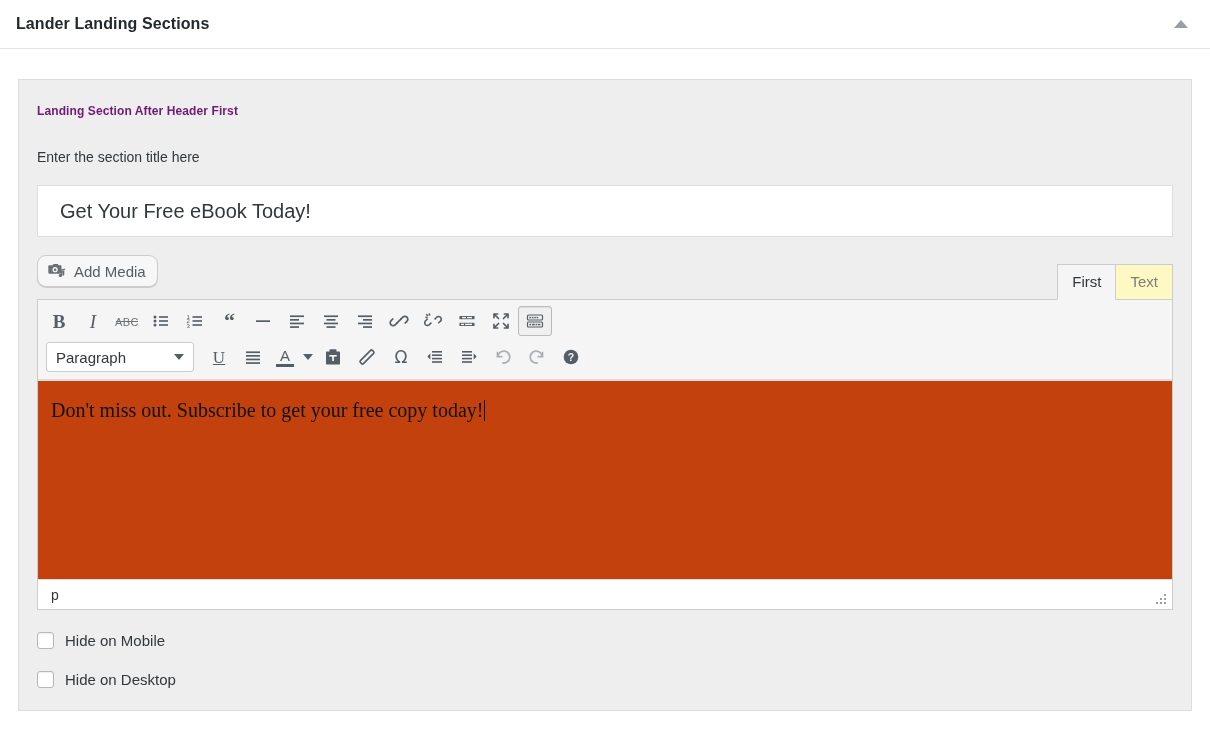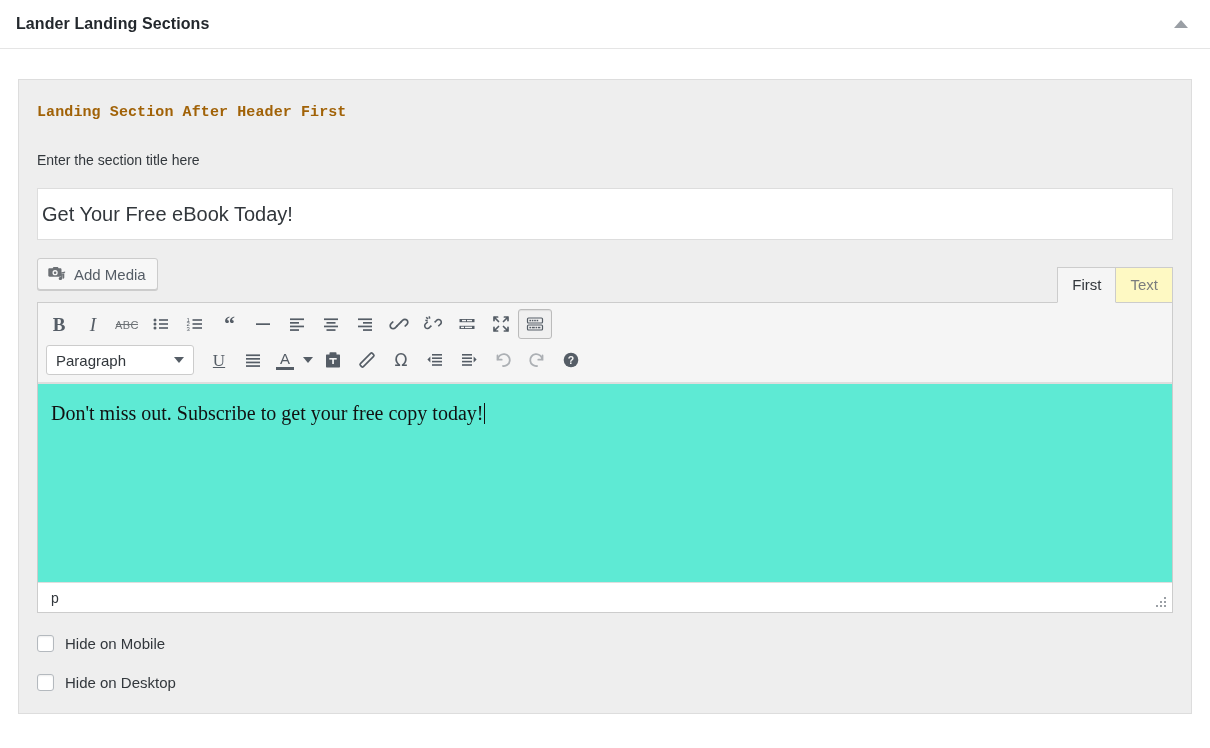--- a/index.html
+++ b/index.html
@@ -50,41 +50,40 @@
 
   
   .panel-outer { padding: 30px 18px 0 18px; }
   .panel {
     background: #eeeeee;
     border: 1px solid #dddddd;
     padding: 24px 18px 22px 18px;
   }
 
   .section-heading {
-    font-size: 15px;
+    font-size: 12px;
     font-weight: bold;
-    color: #a16207;
+    color: #701a75;
     margin: 0 0 31px 0;
     letter-spacing: .1px;
-    font-family: Liberation Mono, monospace;
   }
 
   .field-label {
     font-size: 14px;
     color: #32373c;
     margin: 0 0 12px 0;
     display: block;
   }
 
   
   .title-input {
     display: block;
     width: 100%;
     height: 52px;
-    padding: 3px 4px;
+    padding: 3px 22px;
     font-family: "Liberation Sans", sans-serif;
     font-size: 20px;
     color: #32373c;
     background: #fff;
     border: 1px solid #dddddd;
     border-radius: 0;
     outline: none;
     line-height: 1.4;
     margin-top: 20px;
   }
@@ -97,21 +96,21 @@
     height: 45px;
   }
   .add-media-btn {
     display: inline-flex;
     align-items: center;
     gap: 7px;
     height: 32px;
     padding: 0 11px 0 9px;
     background: #f7f7f7;
     border: 1px solid #cccccc;
-    border-radius: 3px;
+    border-radius: 9px;
     font-family: "Liberation Sans", sans-serif;
     font-size: 15px;
     color: #555d66;
     cursor: pointer;
     line-height: 1;
     box-shadow: 0 1px 0 #cccccc;
   }
   .media-icon { width: 20px; height: 20px; display: block; }
 
   
@@ -236,21 +235,21 @@
   .split-arrow i {
     width: 0; height: 0;
     border-left: 5px solid transparent;
     border-right: 5px solid transparent;
     border-top: 6px solid #555d66;
     display: block;
   }
 
   
   .mce-content {
-    background: #5eead4;
+    background: #c2410c;
     border-top: 1px solid #dedede;
     height: 199px;
     padding: 14px 13px;
     font-family: "Liberation Serif", serif;
     font-size: 20px;
     color: #111111;
     line-height: 1.5;
     cursor: text;
     overflow: hidden;
   }

